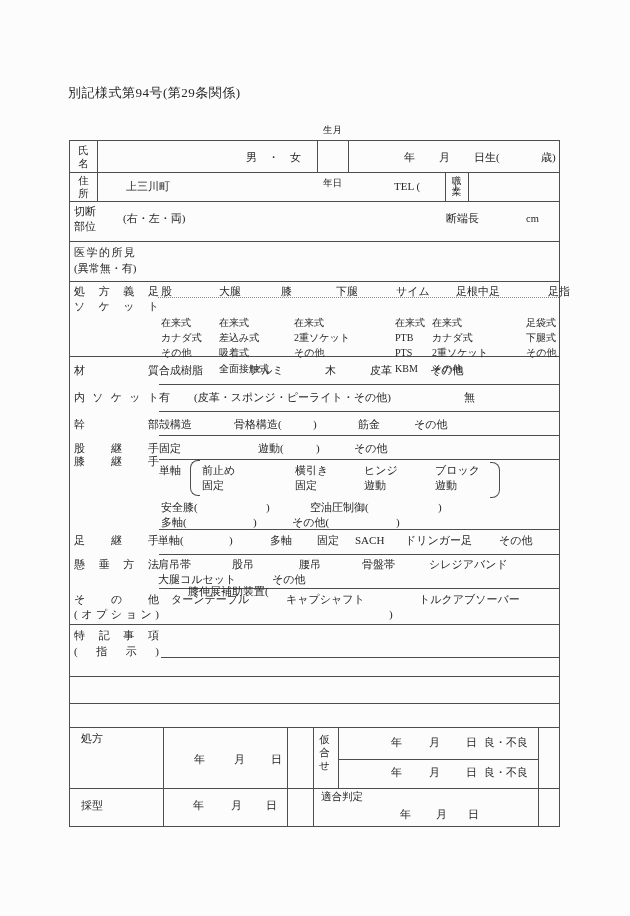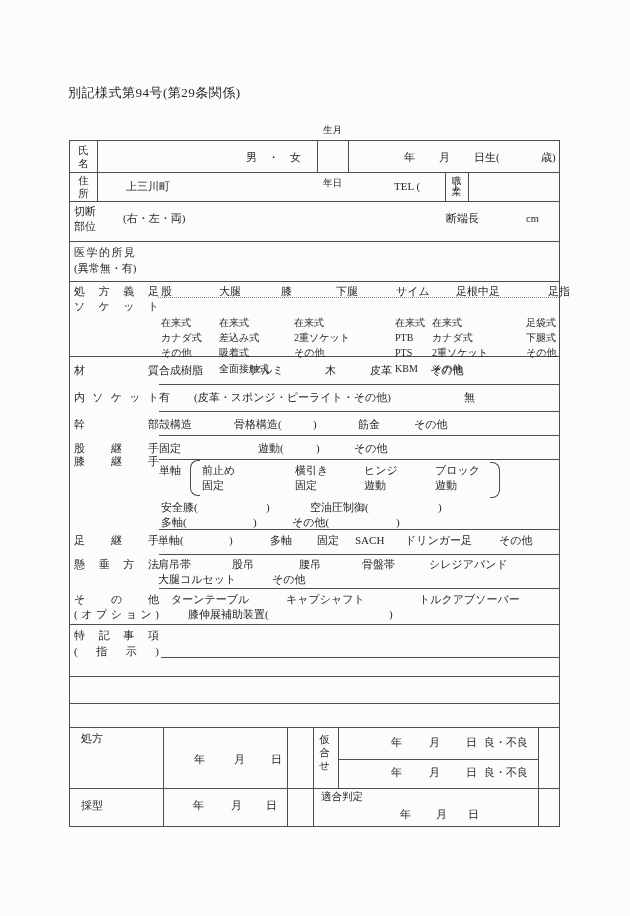--- a/index.html
+++ b/index.html
@@ -210,21 +210,21 @@
     <span class="t" style="left:292px;top:416px;">骨盤帯</span>
     <span class="t" style="left:359px;top:416px;font-family:Liberation Serif, serif;">シレジアバンド</span>
     <span class="t" style="left:88px;top:431px;">大腿コルセット</span>
     <span class="t" style="left:202px;top:431px;">その他</span>
 
     <span class="lbl" style="top:451px;">その他</span>
     <span class="lbl" style="top:466px;">(オプション)</span>
     <span class="t" style="left:89px;top:451px;margin-left:12px;">ターンテーブル</span>
     <span class="t" style="left:216px;top:451px;">キャプシャフト</span>
     <span class="t" style="left:349px;top:451px;">トルクアブソーバー</span>
-    <span class="t" style="left:89px;top:466px;padding-left:29px;">膝伸展補助装置(</span>
+    <span class="t" style="left:89px;top:443px;padding-left:29px;">膝伸展補助装置(</span>
     <span class="t" style="left:319px;top:466px;">)</span>
 
     <span class="lbl" style="top:487px;">特記事項</span>
     <span class="lbl" style="top:503px;">(指示)</span>
 
     <span class="t" style="left:11px;top:590px;">処方</span>
     <span class="t" style="left:124px;top:611px;">年</span>
     <span class="t" style="left:164px;top:611px;">月</span>
     <span class="t" style="left:201px;top:611px;">日</span>
 

